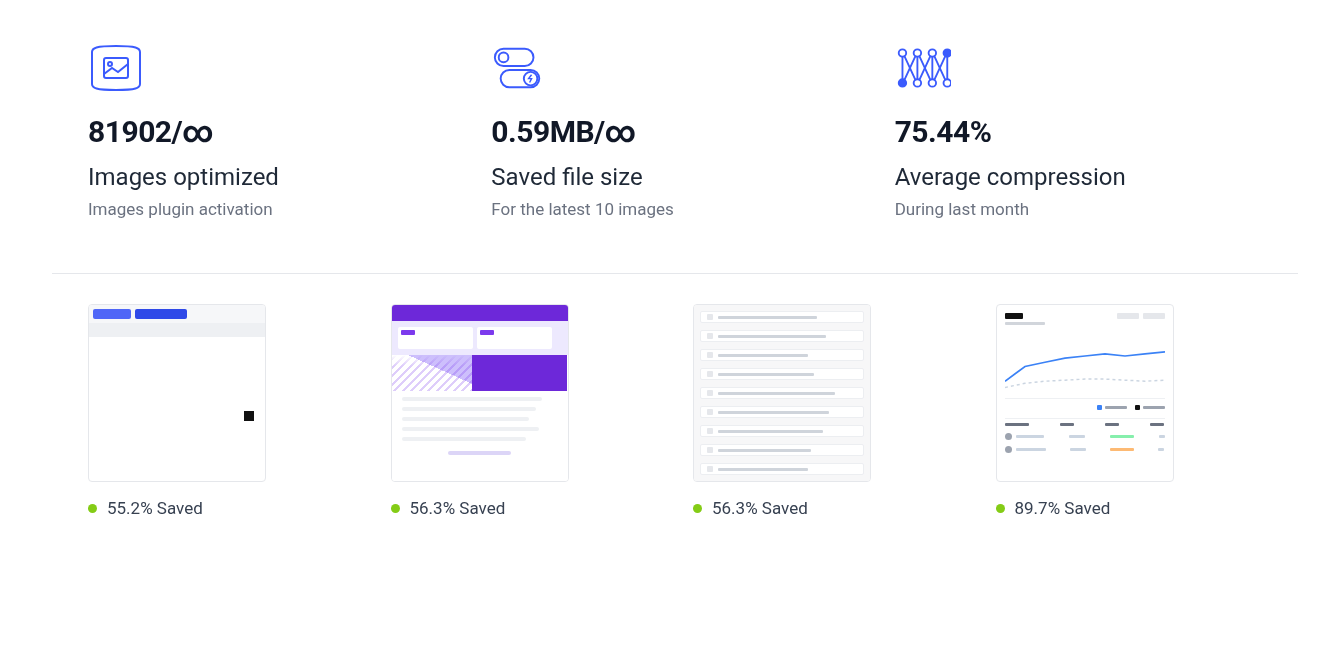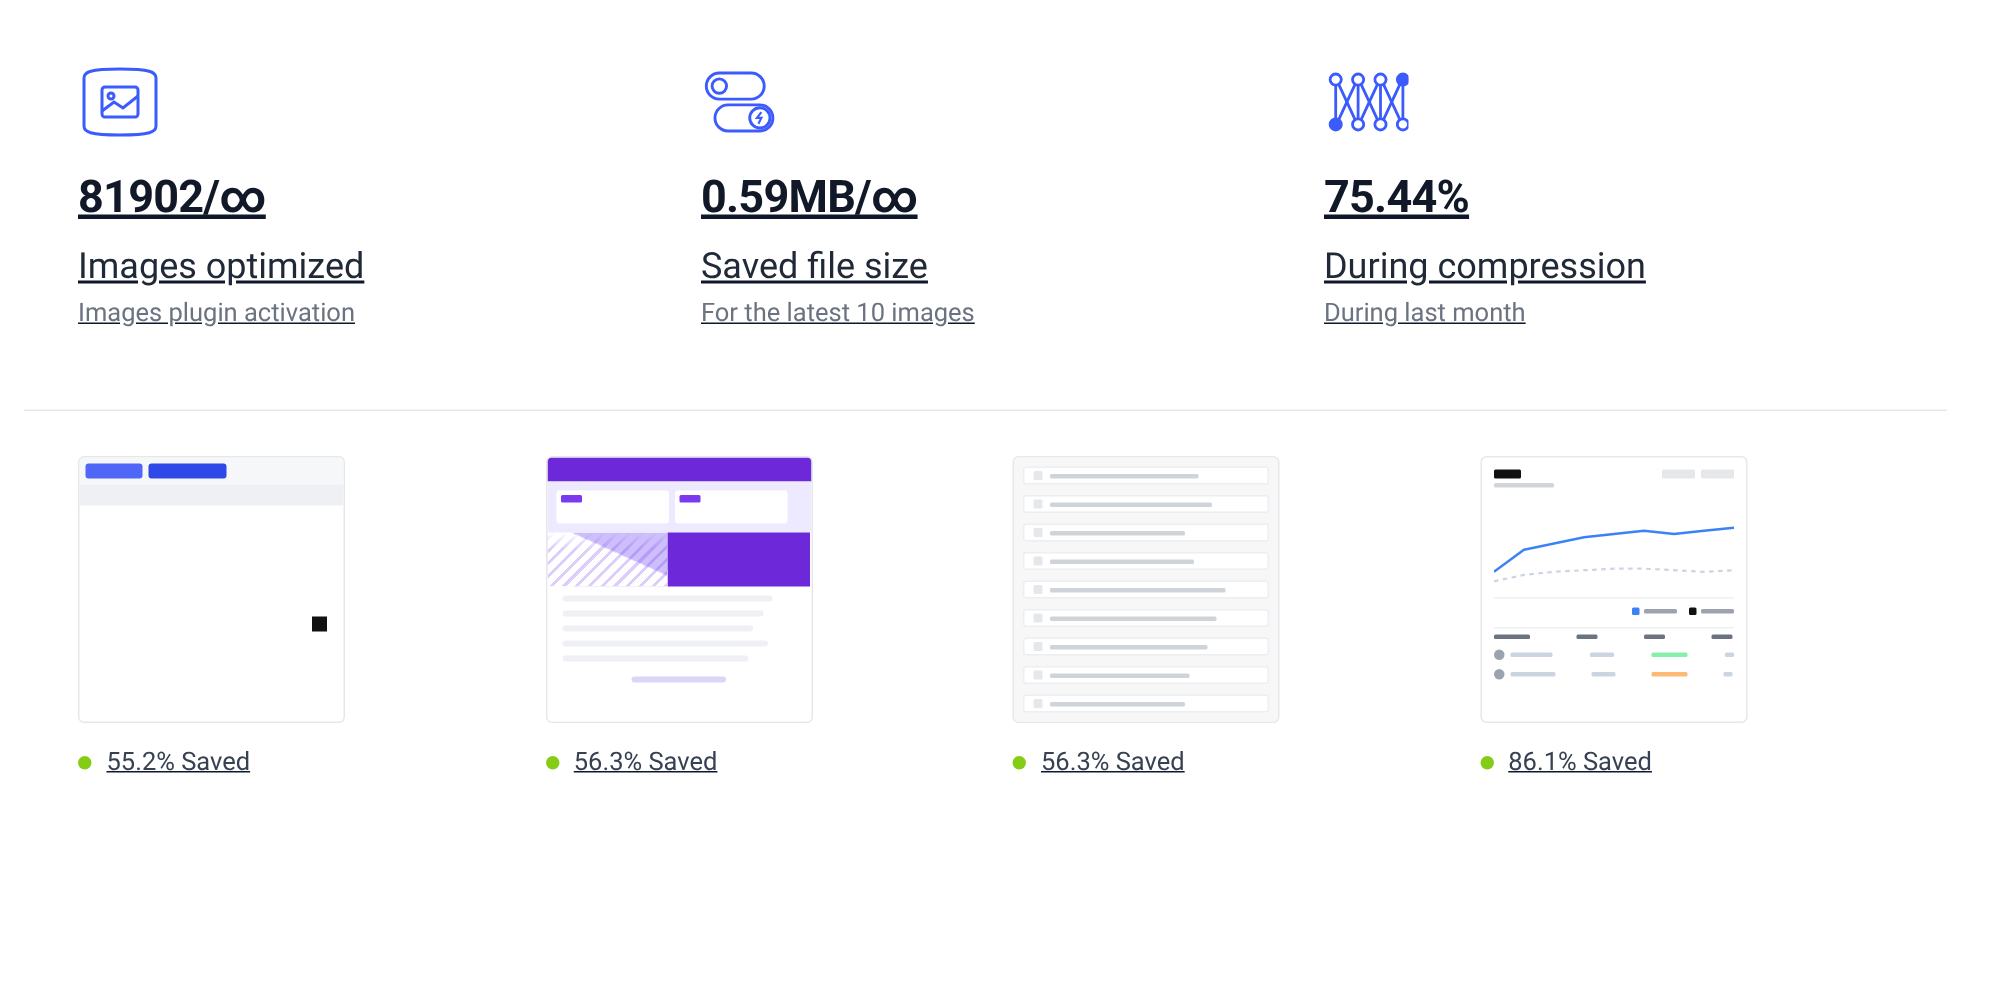--- a/index.html
+++ b/index.html
@@ -3,21 +3,21 @@
 <meta charset="utf-8">
 <style>
   * { box-sizing: border-box; margin: 0; padding: 0; }
   body {
     font-family: -apple-system, BlinkMacSystemFont, "Segoe UI", Roboto, Helvetica, Arial, sans-serif;
     background: #fff;
     color: #0f172a;
     width: 1338px;
     height: 660px;
   }
-  .container { padding: 40px 40px 0 16px; text-decoration: underline; }
+  .container { padding: 40px 40px 0 52px; }
 
   .stats-row {
     display: flex;
     gap: 0;
     padding-left: 36px;
   }
   .stat { flex: 1; }
   .stat-icon {
     width: 56px;
     height: 56px;
@@ -191,21 +191,21 @@
           <circle cx="8" cy="42" r="4" fill="#3b5bfd"></circle>
             <circle cx="24" cy="42" r="4"></circle>
             <circle cx="40" cy="42" r="4"></circle>
             <circle cx="56" cy="42" r="4"></circle>
           <path d="M8 14 L8 38 M24 14 L24 38 M40 14 L40 38 M56 14 L56 38"></path>
           <path d="M10 13 L22 39 M26 13 L38 39 M42 13 L54 39"></path>
           <path d="M10 39 L22 13 M26 39 L38 13 M42 39 L54 13"></path>
         </svg>
       </div>
       <div class="stat-value">75.44%</div>
-      <div class="stat-label">During compression</div>
+      <div class="stat-label">Average compression</div>
       <div class="stat-sub">During last month</div>
     </div>
 
   </div>
 
   <hr class="divider">
 
 
   <div class="thumbs">
 
@@ -355,18 +355,18 @@
                 </div>
               <span class="t4-tcell" style="width:16px"></span>
               <span class="t4-tcell" style="width:24px;background:#fdba74"></span>
               <span class="t4-tcell" style="width:6px"></span>
             </div>
           </div>
         </div>
       </div>
       <div class="status-row">
         <span class="dot"></span>
-        <span class="status-text">86.1% Saved</span>
+        <span class="status-text">89.7% Saved</span>
       </div>
     </div>
 
   </div>
 </div>
 
 </body></html>

